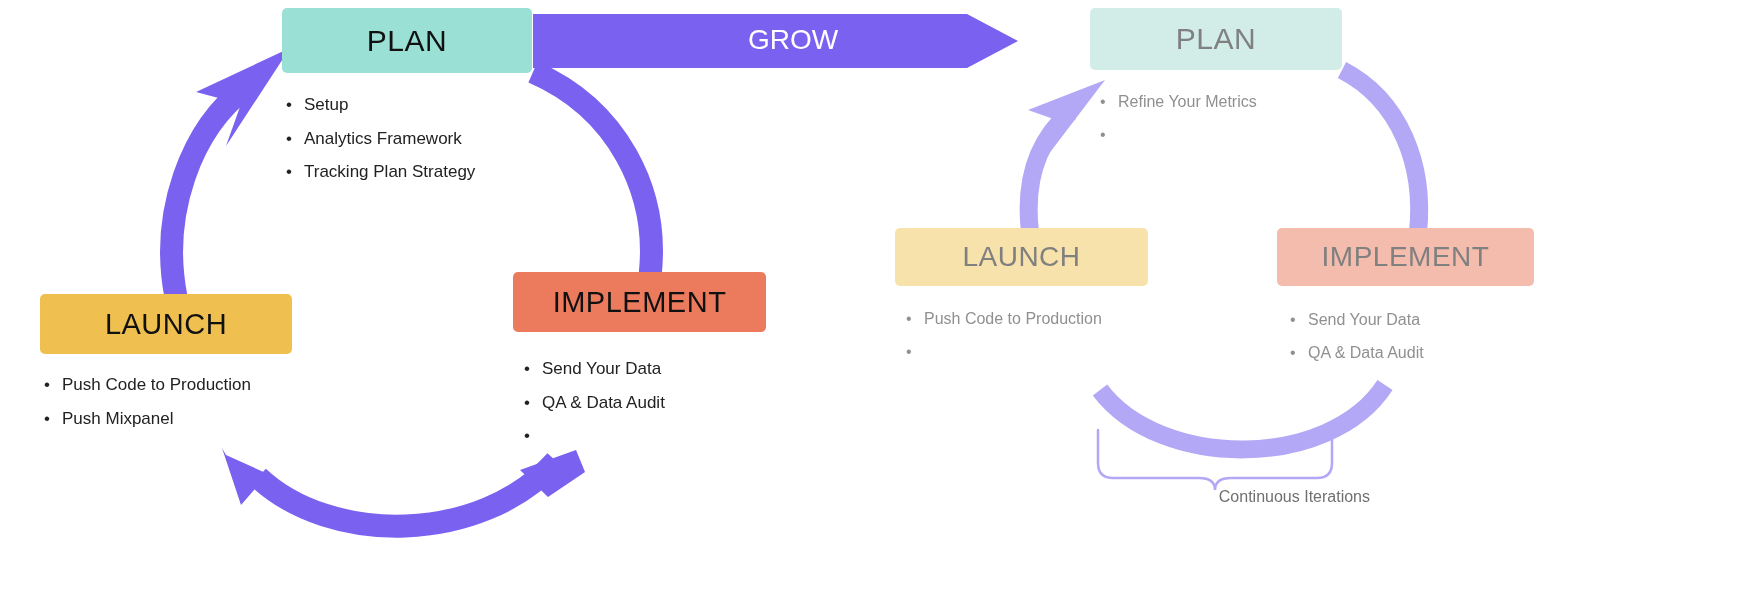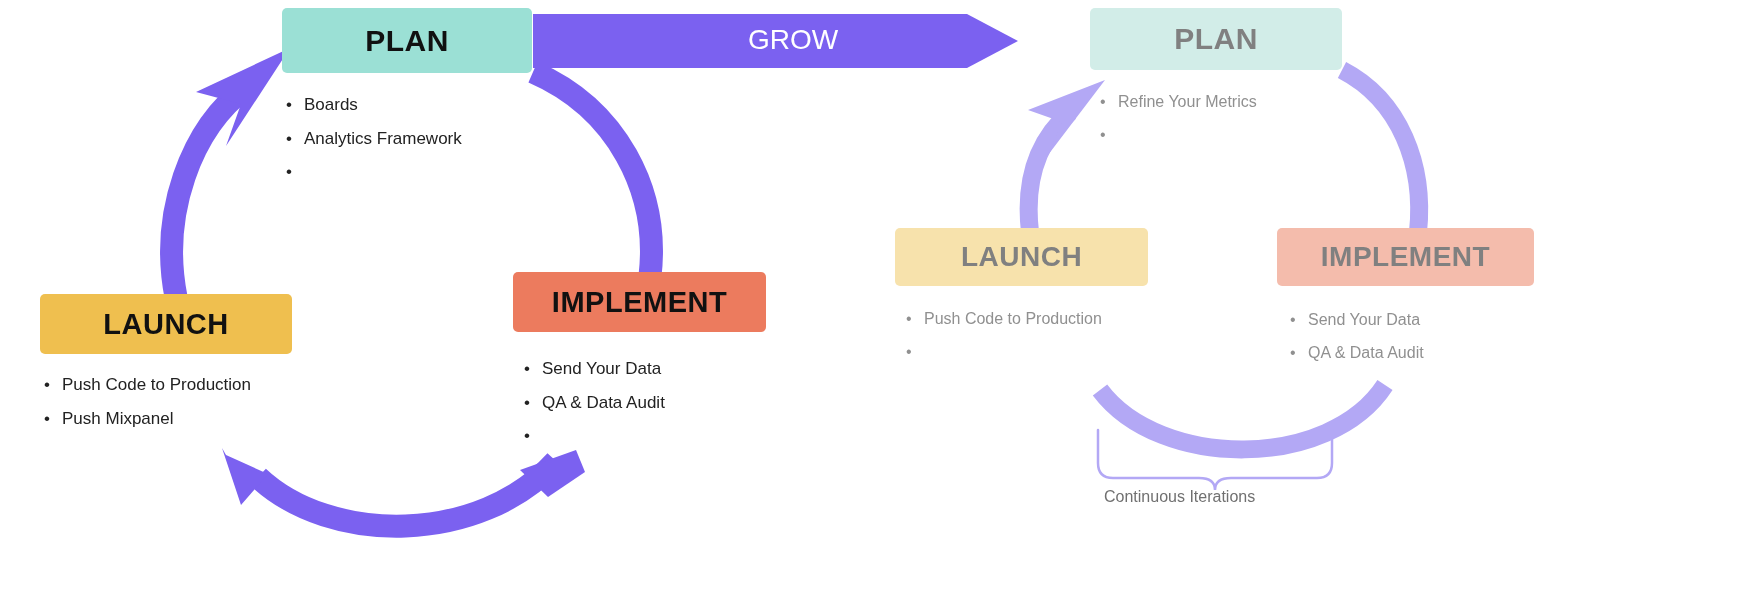--- a/index.html
+++ b/index.html
@@ -1,21 +1,21 @@
 <!DOCTYPE html>
 <html><head>
 <meta charset="utf-8">
 <style>
   html,body{margin:0;padding:0;background:#ffffff;}
   body{width:1740px;height:589px;overflow:hidden;font-family:"Liberation Sans",sans-serif;}
   #stage{position:relative;width:1740px;height:589px;background:#fff;}
   .svg-layer{position:absolute;left:0;top:0;width:1740px;height:589px;}
 
   .hdr{position:absolute;border-radius:5px;display:flex;align-items:center;justify-content:center;box-sizing:border-box;}
-  .hdr-label{font-weight:bold;letter-spacing:0.5px;white-space:nowrap;}
+  .hdr-label{font-weight:normal;letter-spacing:0.5px;white-space:nowrap;}
 
   .bullets{position:absolute;box-sizing:border-box;}
   .bullet{display:flex;align-items:flex-start;white-space:nowrap;}
   .bullet .dot{width:18px;flex:0 0 18px;text-align:left;}
   .bullet .txt{}
 
   
   .b-plan-l{left:282px;top:8px;width:250px;height:65px;background:#9BE0D5;}
   .b-plan-l .hdr-label{color:#111;font-size:30px;}
   .l-plan-bul{left:286px;top:88px;width:260px;}
@@ -42,21 +42,21 @@
   .r-launch-bul{left:906px;top:302px;width:270px;}
   .r-launch-bul .bullet{color:#909090;font-size:16px;line-height:33px;}
 
   .b-impl-r{left:1277px;top:228px;width:257px;height:58px;background:#F4BCAC;}
   .b-impl-r .hdr-label{color:#808080;font-size:28px;}
   .r-impl-bul{left:1290px;top:303px;width:270px;}
   .r-impl-bul .bullet{color:#909090;font-size:16px;line-height:33px;}
 
   .grow-label{position:absolute;left:748px;top:24px;font-size:28px;color:#ffffff;white-space:nowrap;text-align:center;}
 
-  .cont-iter{position:absolute;left:1104px;top:488px;width:310px;text-align:left;
+  .cont-iter{position:absolute;left:1060px;top:488px;width:310px;text-align:right;
              font-size:16px;color:#707070;white-space:nowrap;}
 </style>
 </head>
 <body>
 
 <div id="stage">
 
   <svg class="svg-layer" viewBox="0 0 1740 589">
 
     <g>
@@ -96,28 +96,29 @@
                Q 1215,478 1231,478 L 1317,478 Q 1332,478 1332,463 L 1332,430" stroke="#B3A8F5" stroke-width="2.5" fill="none" stroke-linecap="round"></path>
     </g>
   </svg>
 
   <div class="hdr b-plan-l">
     <span class="hdr-label">PLAN</span>
   </div>
   <div class="bullets l-plan-bul">
     <div class="bullet">
       <span class="dot">•</span>
-      <span class="txt">Boards</span>
+      <span class="txt">Setup</span>
     </div>
     <div class="bullet">
       <span class="dot">•</span>
       <span class="txt">Analytics Framework</span>
     </div>
     <div class="bullet">
       <span class="dot">•</span>
+      <span class="txt">Tracking Plan Strategy</span>
     </div>
   </div>
 
   <div class="hdr b-launch-l">
     <span class="hdr-label">LAUNCH</span>
   </div>
   <div class="bullets l-launch-bul">
     <div class="bullet">
       <span class="dot">•</span>
       <span class="txt">Push Code to Production</span>

